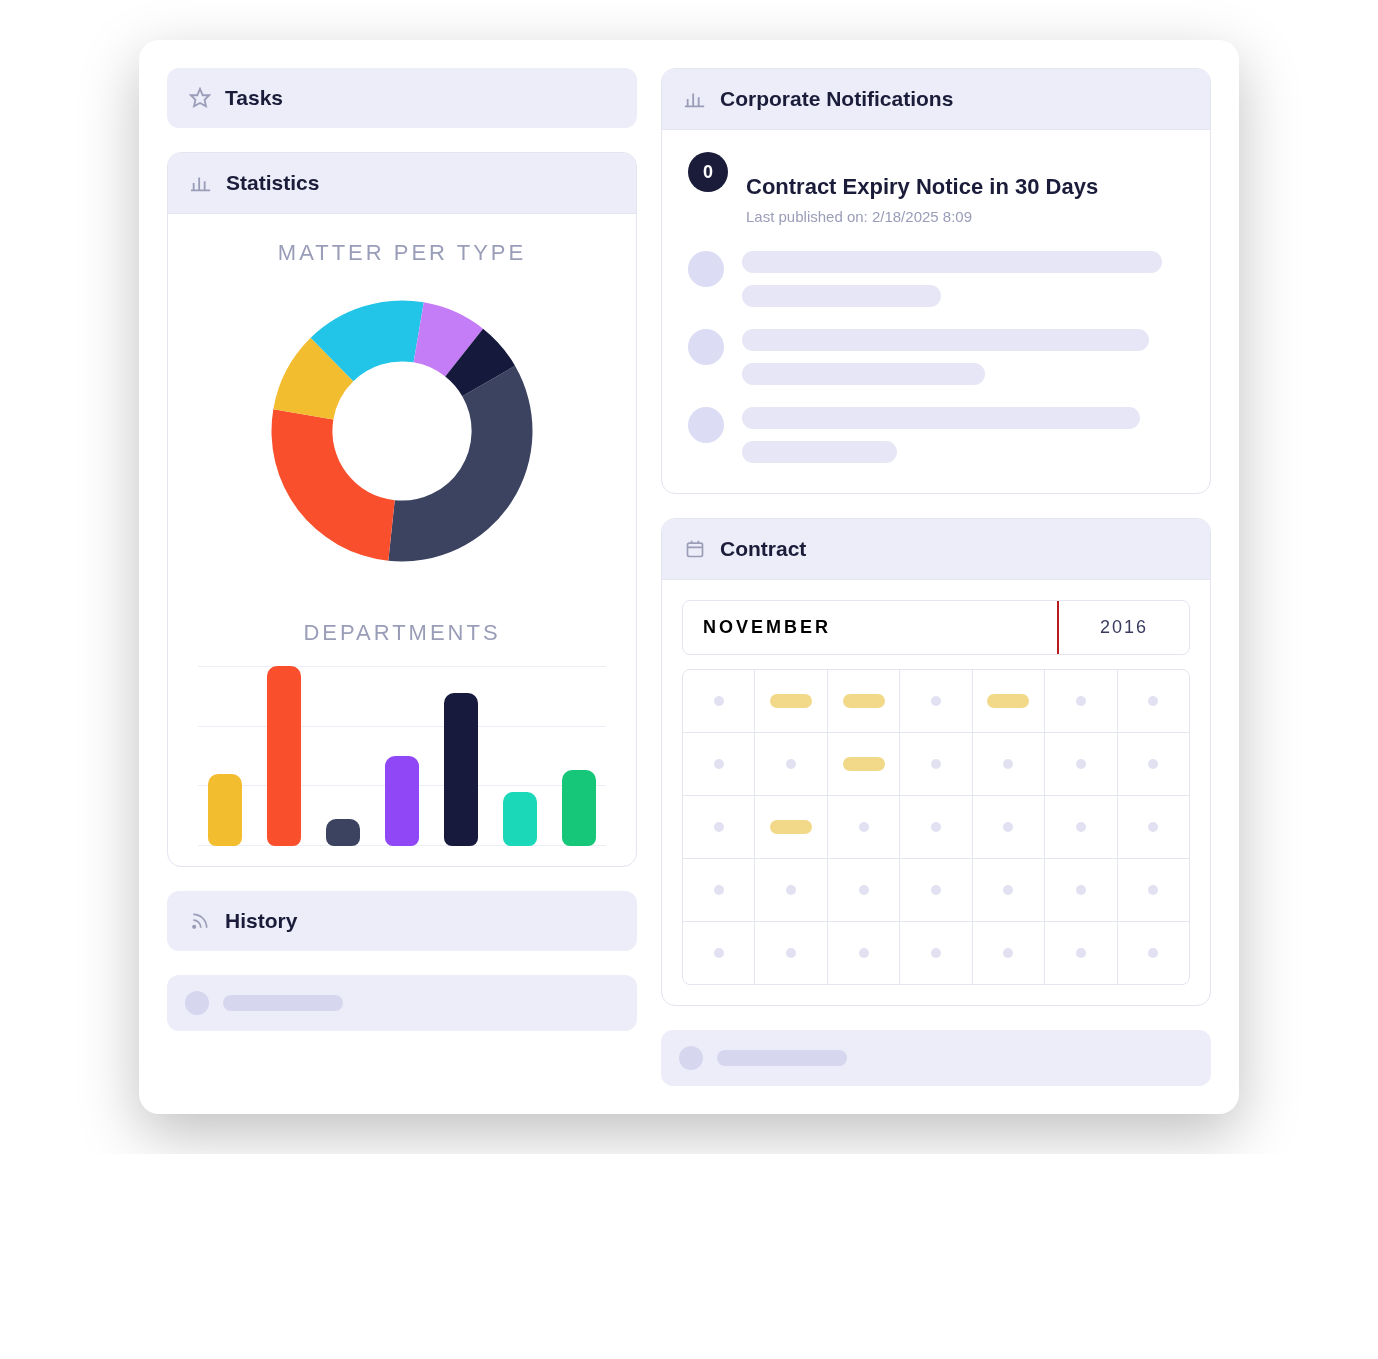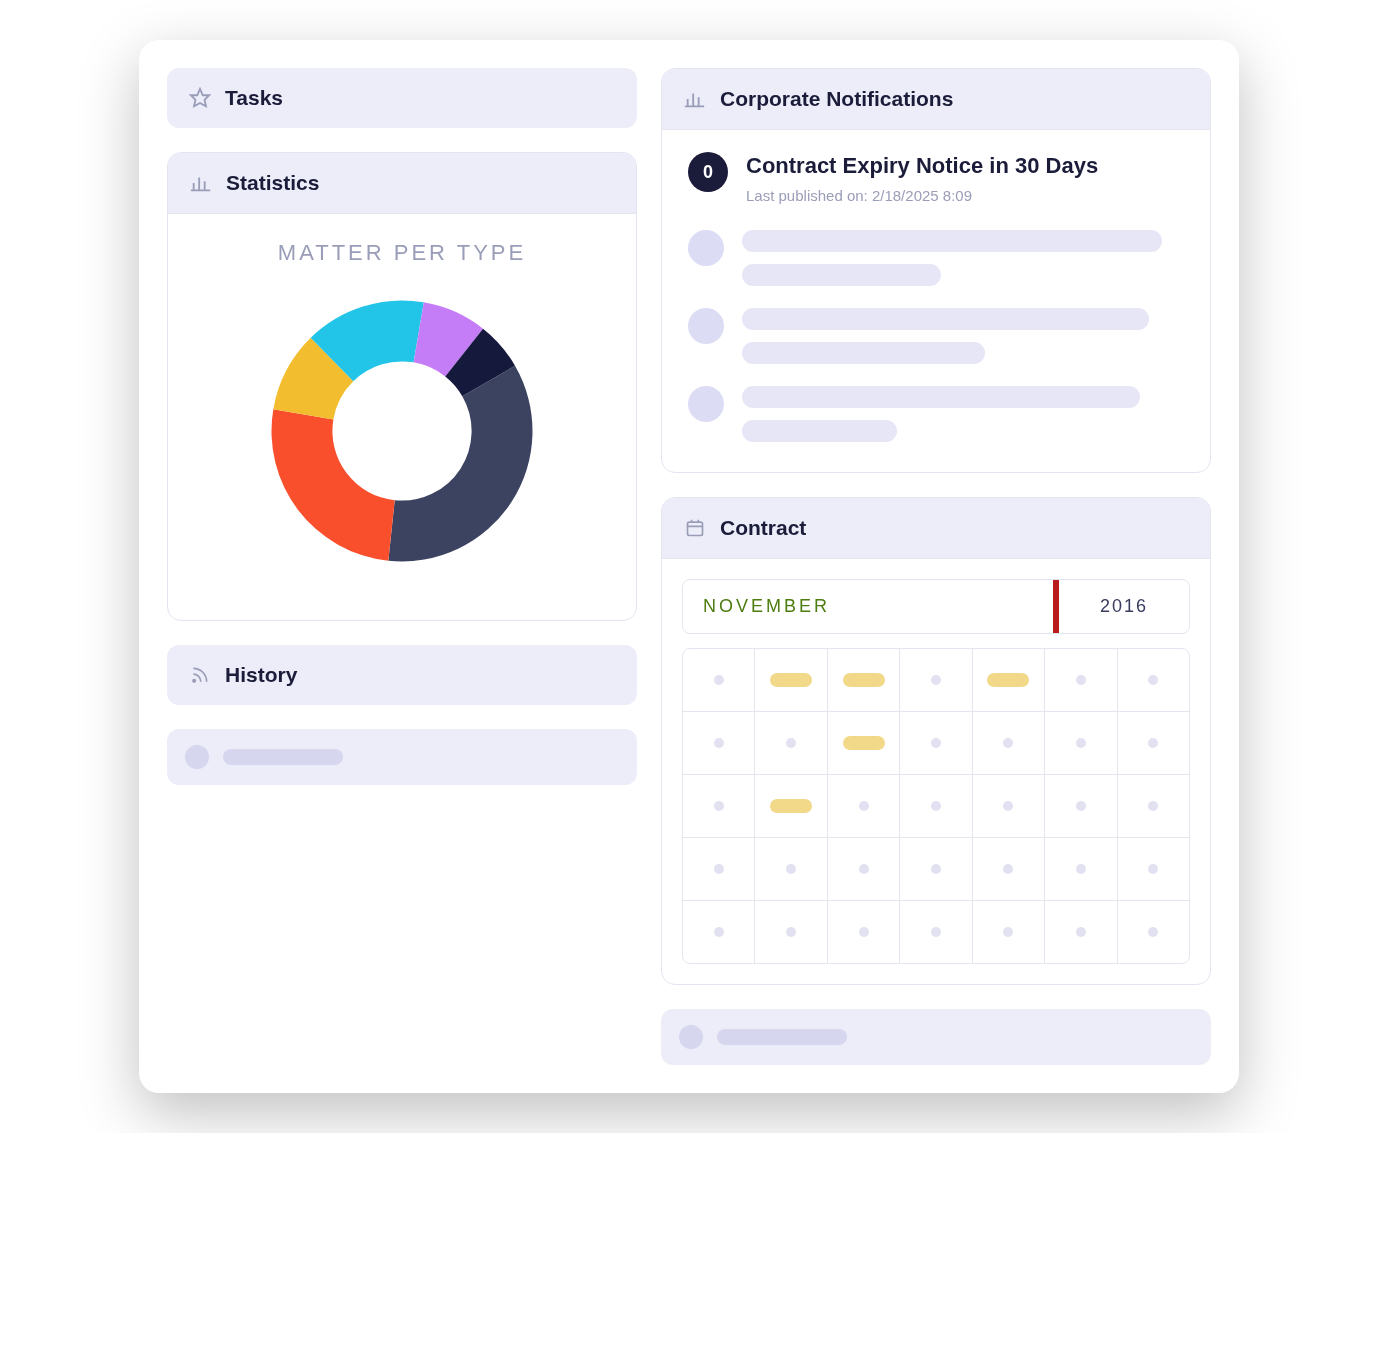--- a/index.html
+++ b/index.html
@@ -97,21 +97,21 @@
 }
 
 .notif-body { padding: 22px 26px 30px; }
 .notif-item { display: flex; gap: 18px; margin-bottom: 26px; }
 .notif-badge {
   width: 40px; height: 40px; border-radius: 50%;
   background: #1a1c3a; color: #fff;
   display: flex; align-items: center; justify-content: center;
   font-weight: 700; font-size: 18px; flex-shrink: 0;
 }
-.notif-text { flex: 1; }
+.notif-text { flex: 1; margin-top: 21px; }
 .notif-title { font-size: 22px; font-weight: 700; color: #1a1c3a; margin-bottom: 6px; line-height: 1.3; }
 .notif-sub { font-size: 15px; color: #9a9db8; }
 
 .skel-item { display: flex; gap: 18px; align-items: flex-start; margin-bottom: 22px; }
 .skel-dot { width: 36px; height: 36px; border-radius: 50%; background: #dcdcf4; flex-shrink: 0; }
 .skel-lines { flex: 1; display: flex; flex-direction: column; gap: 12px; }
 .skel-line { height: 22px; border-radius: 11px; background: #e6e6f7; }
 
 .cal-body { padding: 20px; }
 .cal-head {
@@ -119,23 +119,23 @@
   border: 1px solid #e3e5ef;
   border-radius: 8px;
   overflow: hidden;
   margin-bottom: 14px;
 }
 .cal-month {
   flex: 1;
   padding: 16px 20px;
   font-size: 18px;
   letter-spacing: 3px;
-  color: #4d7c0f;
-  font-weight: 400;
-  border-right: 6px solid #b91c1c;
+  color: #000000;
+  font-weight: 700;
+  border-right: 2px solid #b91c1c;
 }
 .cal-year {
   width: 130px;
   padding: 16px;
   text-align: center;
   font-size: 18px;
   letter-spacing: 2px;
   color: #393b5f;
   font-weight: 500;
 }
@@ -204,20 +204,40 @@
               <path d="M 95 50 A 45 45 0 0 1 23.549663646838713 86.40576474687263 L 35.89315394498065 69.41640786499875 A 24 24 0 0 0 74 50 Z" fill="#3c4360"></path>
               <path d="M 23.549663646838713 86.40576474687263 A 45 45 0 0 1 15.32690407508948 21.315920461308966 L 31.507682173381056 34.70182424603145 A 24 24 0 0 0 35.89315394498065 69.41640786499875 Z" fill="#f94f2d"></path>
               <path d="M 15.32690407508948 21.315920461308966 A 45 45 0 0 1 38.808955077581516 6.413757749211605 L 44.03144270804347 26.754004132912858 A 24 24 0 0 0 31.507682173381056 34.70182424603145 Z" fill="#f2bd2f"></path>
               <path d="M 38.808955077581516 6.413757749211605 A 45 45 0 0 1 78.68407953869105 15.326904075089494 L 65.29817575396856 31.507682173381063 A 24 24 0 0 0 44.03144270804347 26.754004132912858 Z" fill="#22c4e8"></path>
               <path d="M 78.68407953869105 15.326904075089494 A 45 45 0 0 1 91.83994186497134 33.43439512918953 L 72.31463566131805 41.16501073556775 A 24 24 0 0 0 65.29817575396856 31.507682173381063 Z" fill="#c57cf7"></path>
               <path d="M 91.83994186497134 33.43439512918953 A 45 45 0 0 1 95 50.00000000000007 L 74 50.000000000000036 A 24 24 0 0 0 72.31463566131805 41.16501073556775 Z" fill="#151a3c"></path>
             </g>
         </svg>
       </div>
 
+      <div class="chart-section" style="padding-top:0;">
+        <div class="chart-label">DEPARTMENTS</div>
+        <div class="bar-area">
+          <div class="bar-grid">
+              <div></div>
+              <div></div>
+              <div></div>
+              <div></div>
+            </div>
+          <div class="bars" id="bars">
+              <div class="bar" style="height: 40%; background: rgb(242, 189, 47);"></div>
+              <div class="bar" style="height: 100%; background: rgb(249, 79, 45);"></div>
+              <div class="bar" style="height: 15%; background: rgb(60, 67, 96);"></div>
+              <div class="bar" style="height: 50%; background: rgb(144, 71, 246);"></div>
+              <div class="bar" style="height: 85%; background: rgb(23, 26, 60);"></div>
+              <div class="bar" style="height: 30%; background: rgb(27, 216, 184);"></div>
+              <div class="bar" style="height: 42%; background: rgb(22, 199, 122);"></div>
+            </div>
+        </div>
+      </div>
     </div>
 
     <div class="panel-header">
       <span class="hicon">
         <svg width="20" height="20" viewBox="0 0 24 24" fill="none" stroke-width="2">
             <path d="M4 11a9 9 0 0 1 9 9"></path>
             <path d="M4 4a16 16 0 0 1 16 16"></path>
             <circle cx="5" cy="19" r="1.5" fill="#9a9db8"></circle>
           </svg>
       </span>

